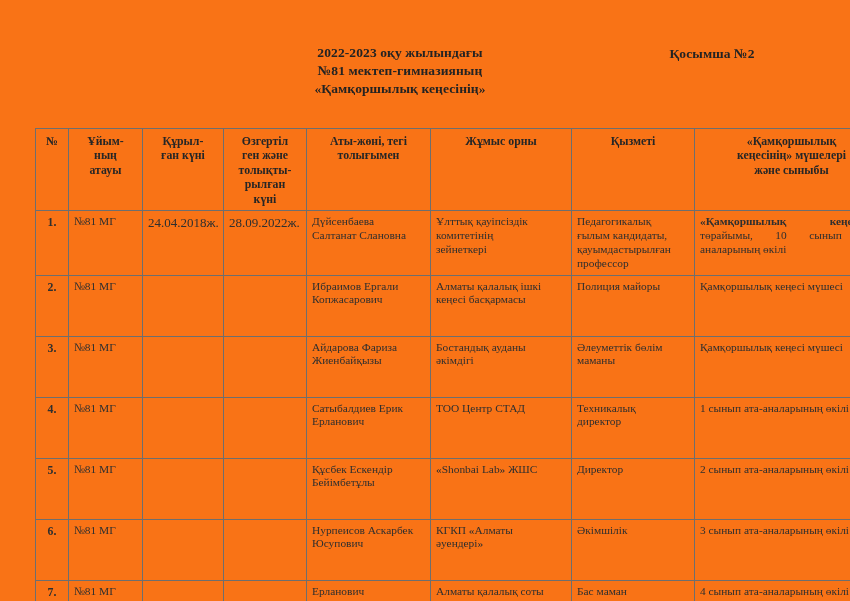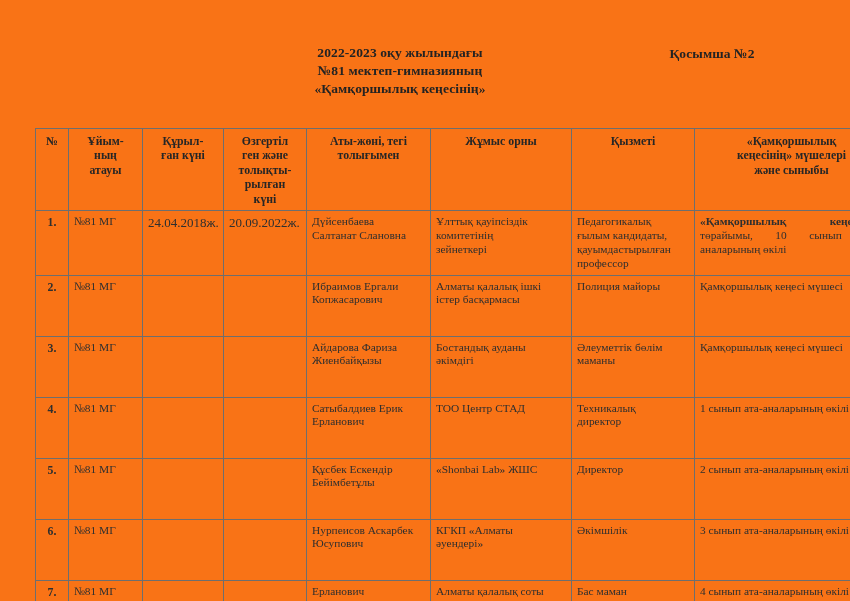--- a/index.html
+++ b/index.html
@@ -158,21 +158,21 @@
               <span class="cellline">кеңесінің» мүшелері</span>
               <span class="cellline">және сыныбы</span>
             </th>
         </tr>
       </thead>
       <tbody id="tbody">
           <tr>
             <td class="c-num">1.</td>
             <td class="c-org">№81 МГ</td>
             <td class="c-made">24.04.2018ж.</td>
-            <td class="c-mod">20.09.2022ж.</td>
+            <td class="c-mod">28.09.2022ж.</td>
             <td class="c-name">
               <span class="cellline">Дүйсенбаева</span>
               <span class="cellline">Салтанат Слановна</span>
             </td>
             <td class="c-work">
               <span class="cellline">Ұлттық қауіпсіздік</span>
               <span class="cellline">комитетінің</span>
               <span class="cellline">зейнеткері</span>
             </td>
             <td class="c-post">
@@ -187,21 +187,21 @@
             <td class="c-num">2.</td>
             <td class="c-org">№81 МГ</td>
             <td class="c-made"></td>
             <td class="c-mod"></td>
             <td class="c-name">
               <span class="cellline">Ибраимов Ергали</span>
               <span class="cellline">Копжасарович</span>
             </td>
             <td class="c-work">
               <span class="cellline">Алматы қалалық ішкі</span>
-              <span class="cellline">істер басқармасы</span>
+              <span class="cellline">кеңесі басқармасы</span>
             </td>
             <td class="c-post">
               <span class="cellline">Полиция майоры</span>
             </td>
             <td class="c-memb"><span>Қамқоршылық кеңесі мүшесі</span></td>
           </tr>
           <tr>
             <td class="c-num">3.</td>
             <td class="c-org">№81 МГ</td>
             <td class="c-made"></td>

